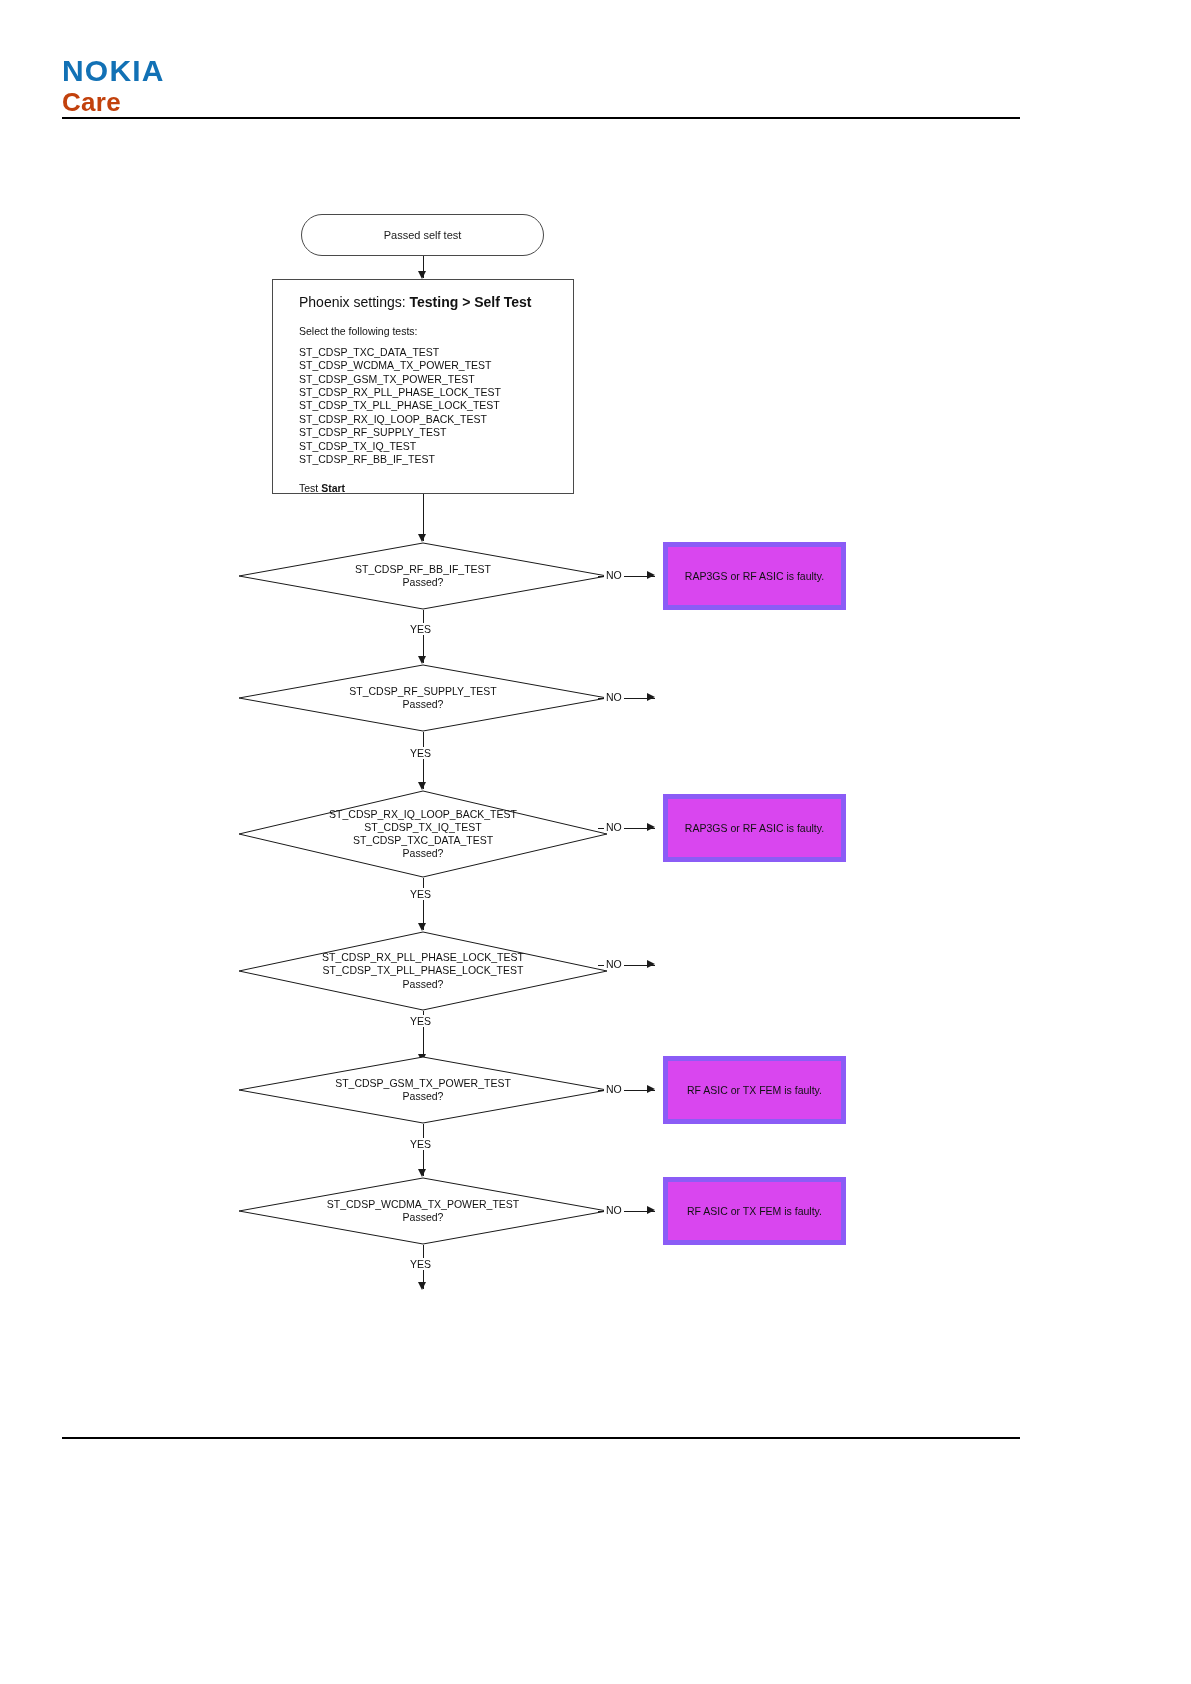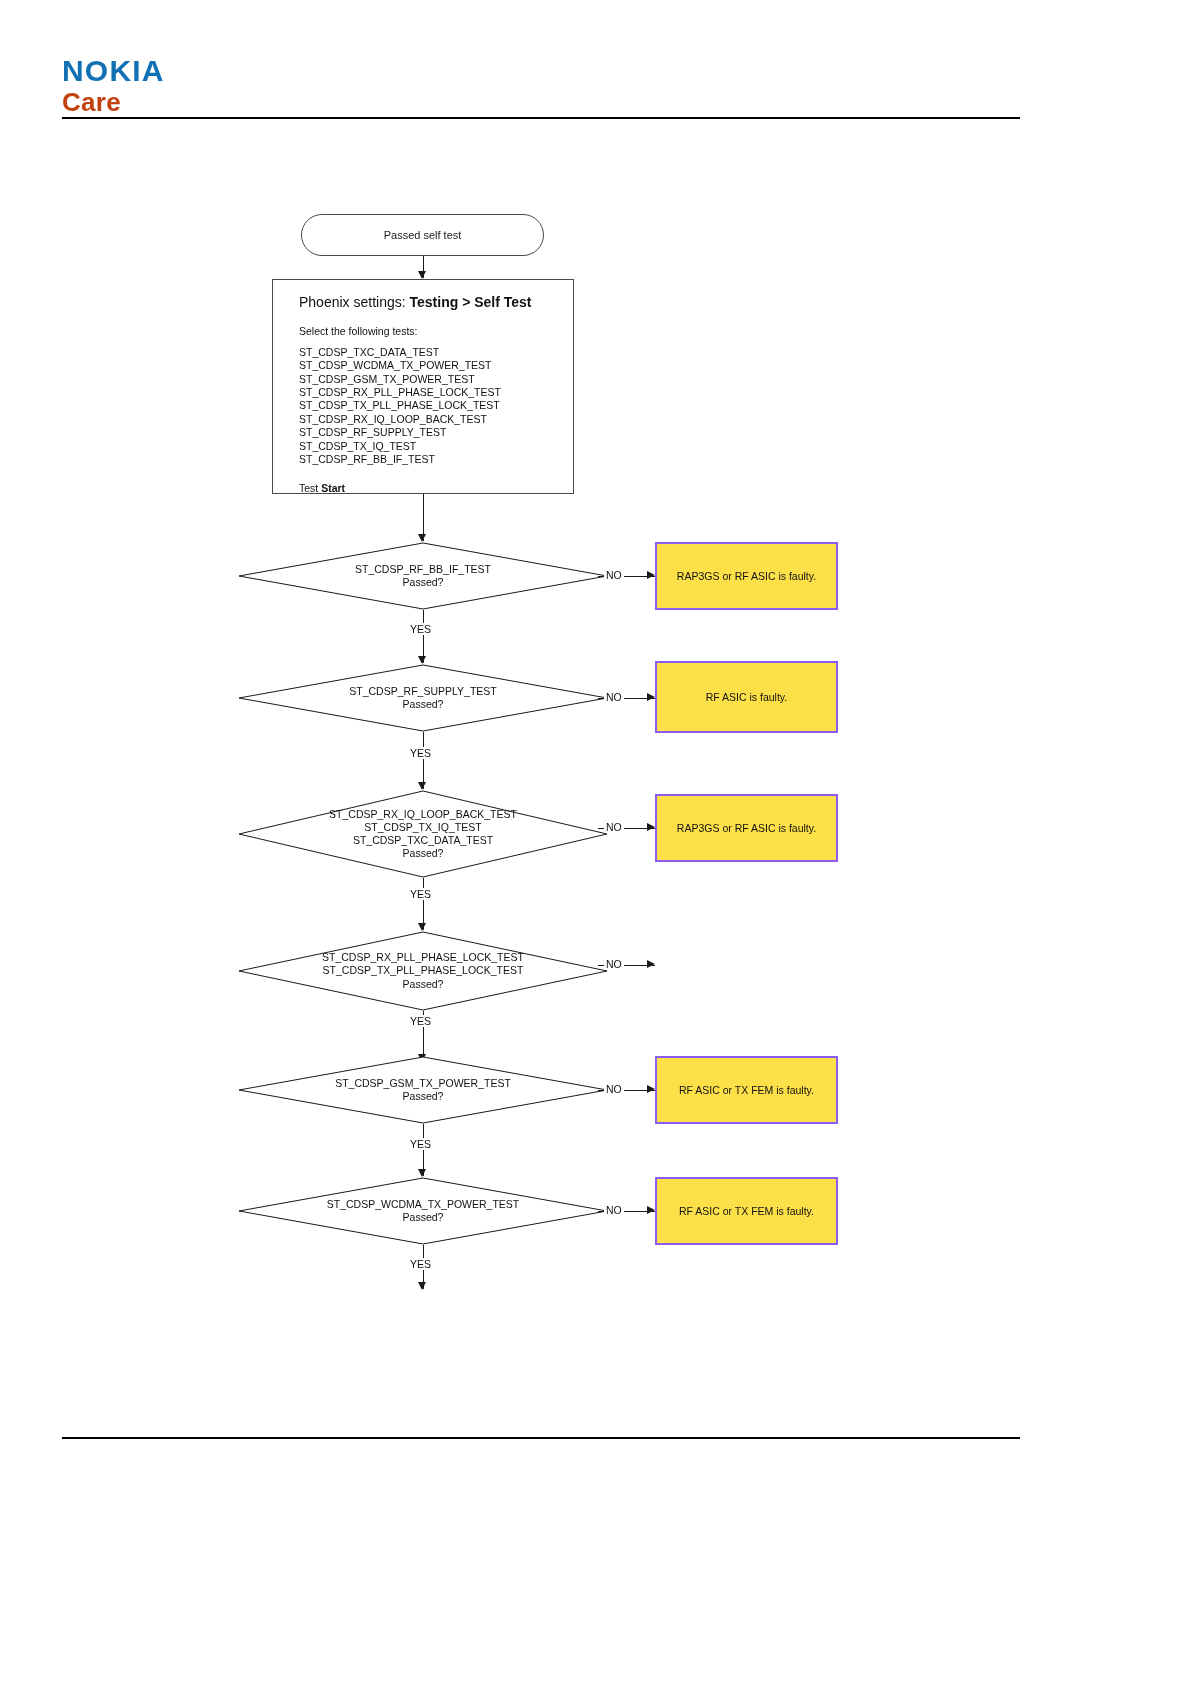--- a/index.html
+++ b/index.html
@@ -110,28 +110,29 @@
   }
   .settings-head b { font-weight: bold; }
   .settings-sub { margin-bottom: 7px; }
   .test-list { margin: 0; padding: 0; list-style: none; }
   .test-list li { white-space: nowrap; font-size: 10.5px; line-height: 13.4px; }
   .settings-foot { margin-top: 16px; font-size: 10.5px; }
   .settings-foot b { font-weight: bold; }
 
   
   .result {
-    border: 2px solid #8b5cf6;
-    background: #fde047;
+    border: 5px solid #8b5cf6;
+    background: #d946ef;
     display: flex;
     align-items: center;
     justify-content: center;
     font-size: 10.5px;
     color: #111111;
     text-align: center;
+    margin-left: 8px;
   }
 
   
   .decision {
     position: absolute;
   }
   .decision svg {
     position: absolute;
     left: 0;
     top: 0;
@@ -256,23 +257,20 @@
         <polygon points="185,1 369,34 185,67 1,34" fill="#ffffff" stroke="#1a1a1a" stroke-width="1"></polygon>
       </svg>
       <div class="dtext">
         <span>ST_CDSP_RF_SUPPLY_TEST</span>
         <span>Passed?</span>
       </div>
     </div>
     <div class="hline" style="left:598px; top:698px; width:57px;"></div>
     <div class="edge-label" style="left:604px; top:691px;">NO</div>
     <div class="arrow-right" style="left:647px; top:693px;"></div>
-    <div class="node result" style="left:655px; top:661px; width:183px; height:72px;">
-      <span>RF ASIC is faulty.</span>
-    </div>
     <div class="vline" style="left:423px; top:732px; height:57px;"></div>
     <div class="edge-label" style="left:408px; top:747px;">YES</div>
     <div class="arrow-down" style="left:418px; top:782px;"></div>
 
     <div class="decision" style="left:238px; top:790px; width:370px; height:88px;">
       <svg width="370" height="88" viewBox="0 0 370 88">
         <polygon points="185,1 369,44 185,87 1,44" fill="#ffffff" stroke="#1a1a1a" stroke-width="1"></polygon>
       </svg>
       <div class="dtext">
         <span>ST_CDSP_RX_IQ_LOOP_BACK_TEST</span>

